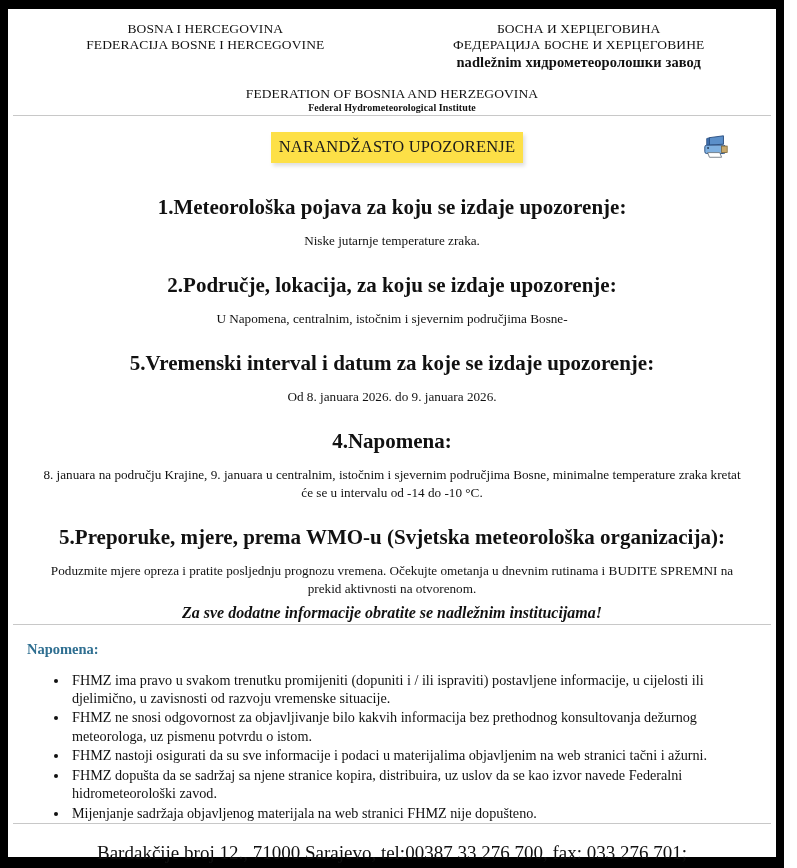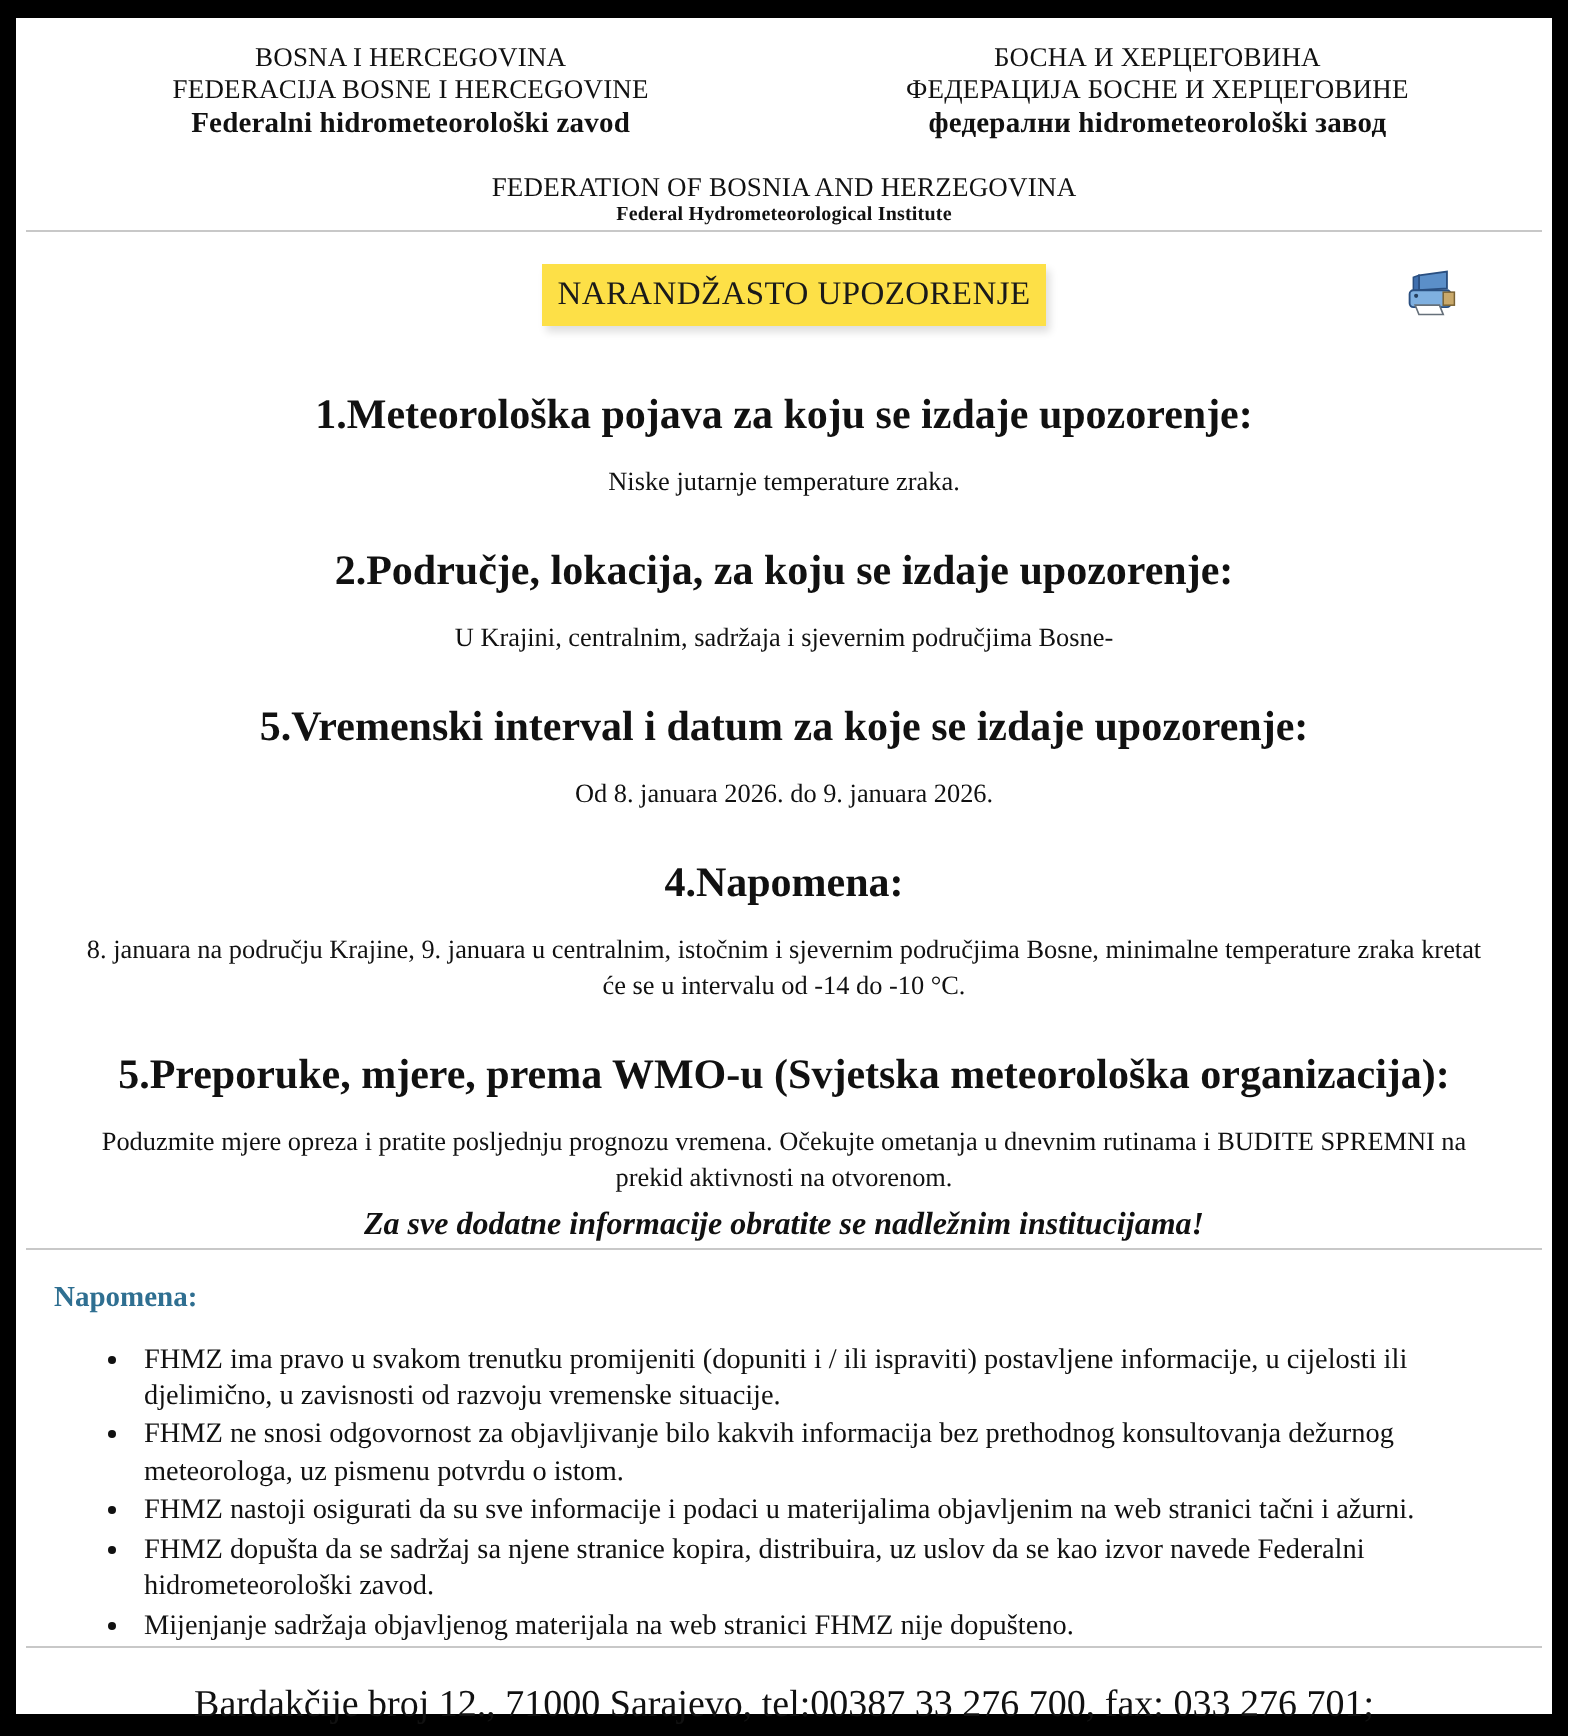--- a/index.html
+++ b/index.html
@@ -171,26 +171,25 @@
 </head>
 <body>
 
 <div class="page">
   <div class="inner">
 
     <div class="masthead">
       <div class="masthead-col">
         <div class="mh-line">BOSNA I HERCEGOVINA</div>
         <div class="mh-line">FEDERACIJA BOSNE I HERCEGOVINE</div>
-        <div class="mh-line bold">Federalni hidrometeorološki zavod</div>
       </div>
       <div class="masthead-col">
         <div class="mh-line">БОСНА И ХЕРЦЕГОВИНА</div>
         <div class="mh-line">ФЕДЕРАЦИЈА БОСНЕ И ХЕРЦЕГОВИНЕ</div>
-        <div class="mh-line bold">федерални hidrometeorološki завод</div>
+        <div class="mh-line bold">nadležnim хидрометеоролошки завод</div>
       </div>
     </div>
 
     <div class="masthead-en">
       <div class="mh-line">FEDERATION OF BOSNIA AND HERZEGOVINA</div>
       <div class="mh-line bold">Federal Hydrometeorological Institute</div>
     </div>
 
     <hr class="rule rule-top">
 
@@ -213,21 +212,21 @@
 
     <div class="content">
 
       <div class="sec">
         <div class="sec-title">1.Meteorološka pojava za koju se izdaje upozorenje:</div>
         <div class="sec-body">Niske jutarnje temperature zraka.</div>
       </div>
 
       <div class="sec">
         <div class="sec-title">2.Područje, lokacija, za koju se izdaje upozorenje:</div>
-        <div class="sec-body">U Krajini, centralnim, sadržaja i sjevernim područjima Bosne-</div>
+        <div class="sec-body">U Napomena, centralnim, istočnim i sjevernim područjima Bosne-</div>
       </div>
 
       <div class="sec">
         <div class="sec-title">5.Vremenski interval i datum za koje se izdaje upozorenje:</div>
         <div class="sec-body">Od 8. januara 2026. do 9. januara 2026.</div>
       </div>
 
       <div class="sec">
         <div class="sec-title">4.Napomena:</div>
         <div class="sec-body wide">8. januara na području Krajine, 9. januara u centralnim, istočnim i sjevernim područjima Bosne, minimalne temperature zraka kretat će se u intervalu od -14 do -10 °C.</div>

